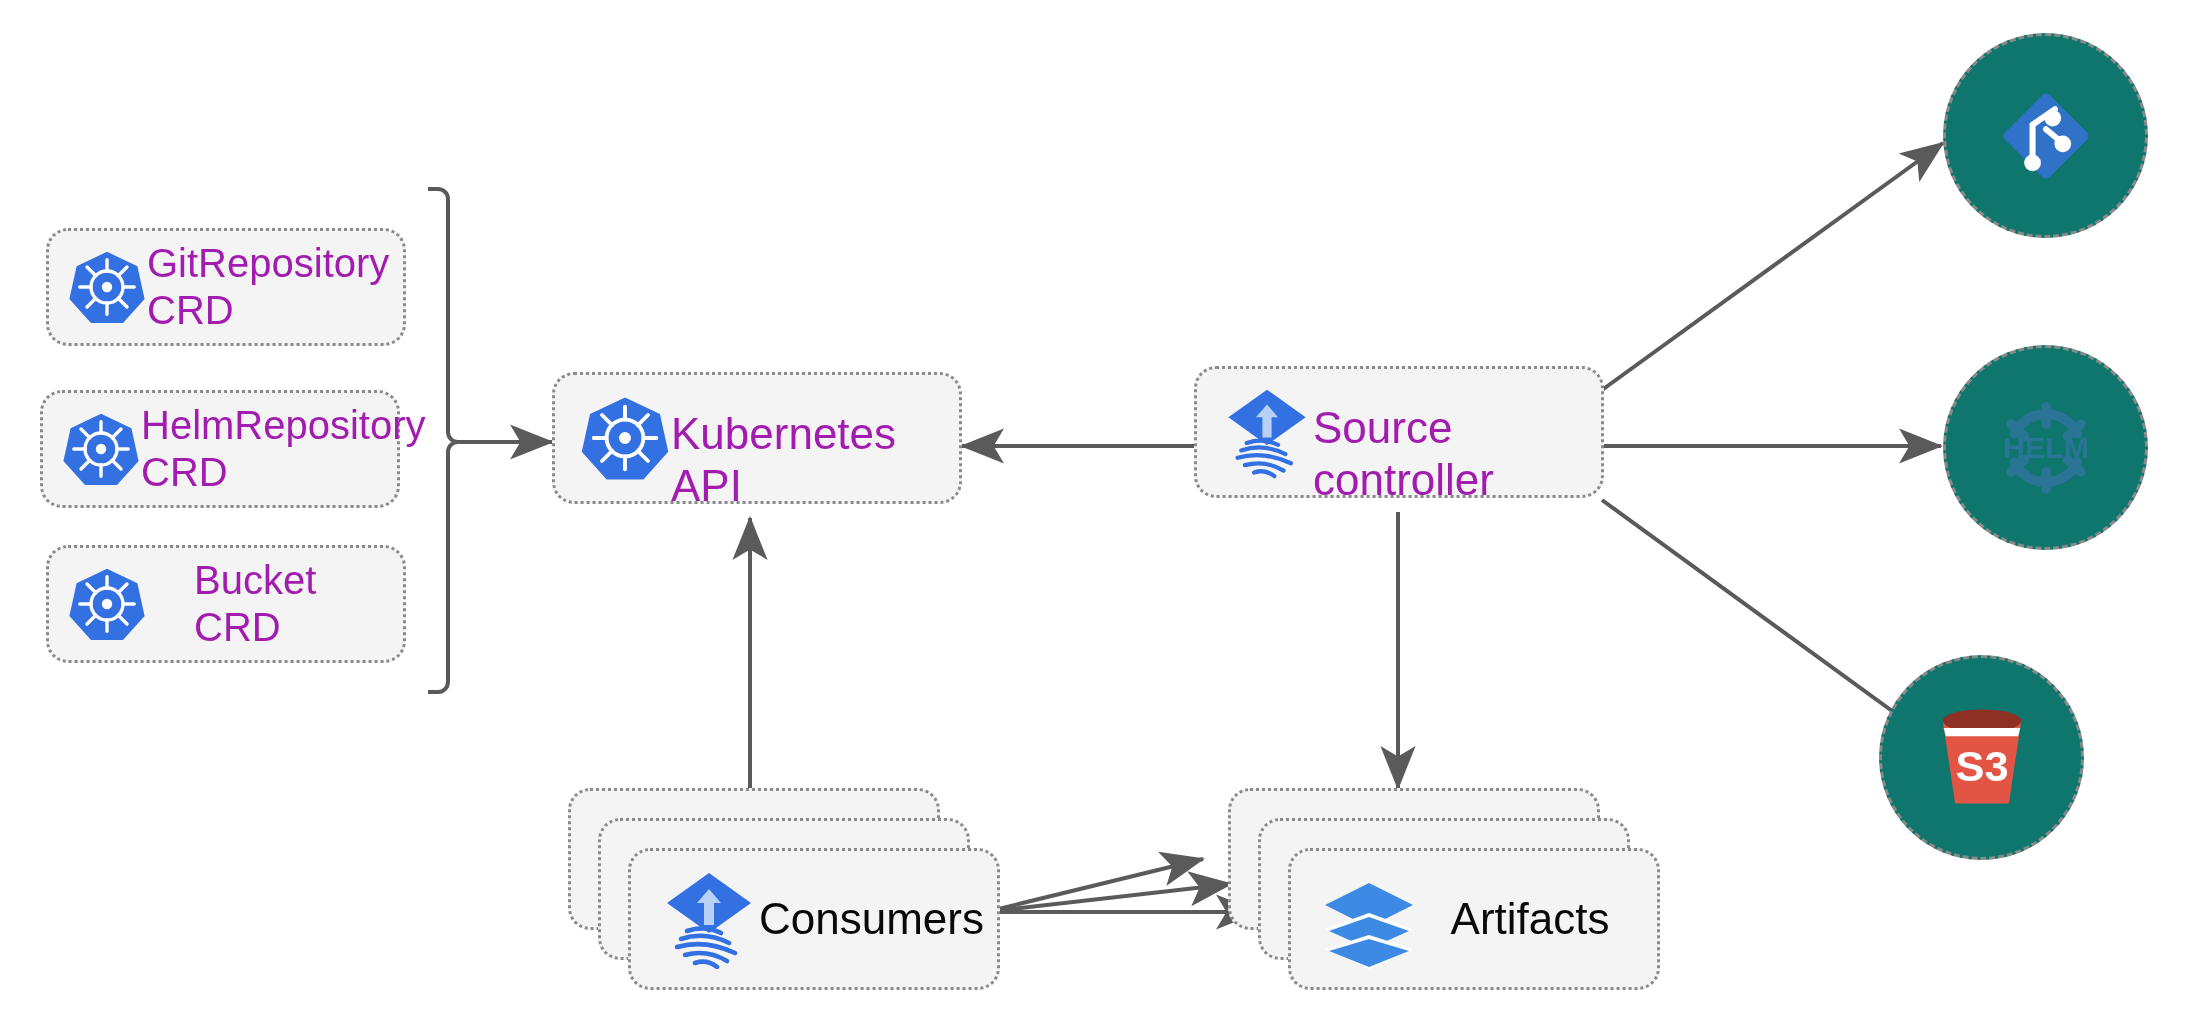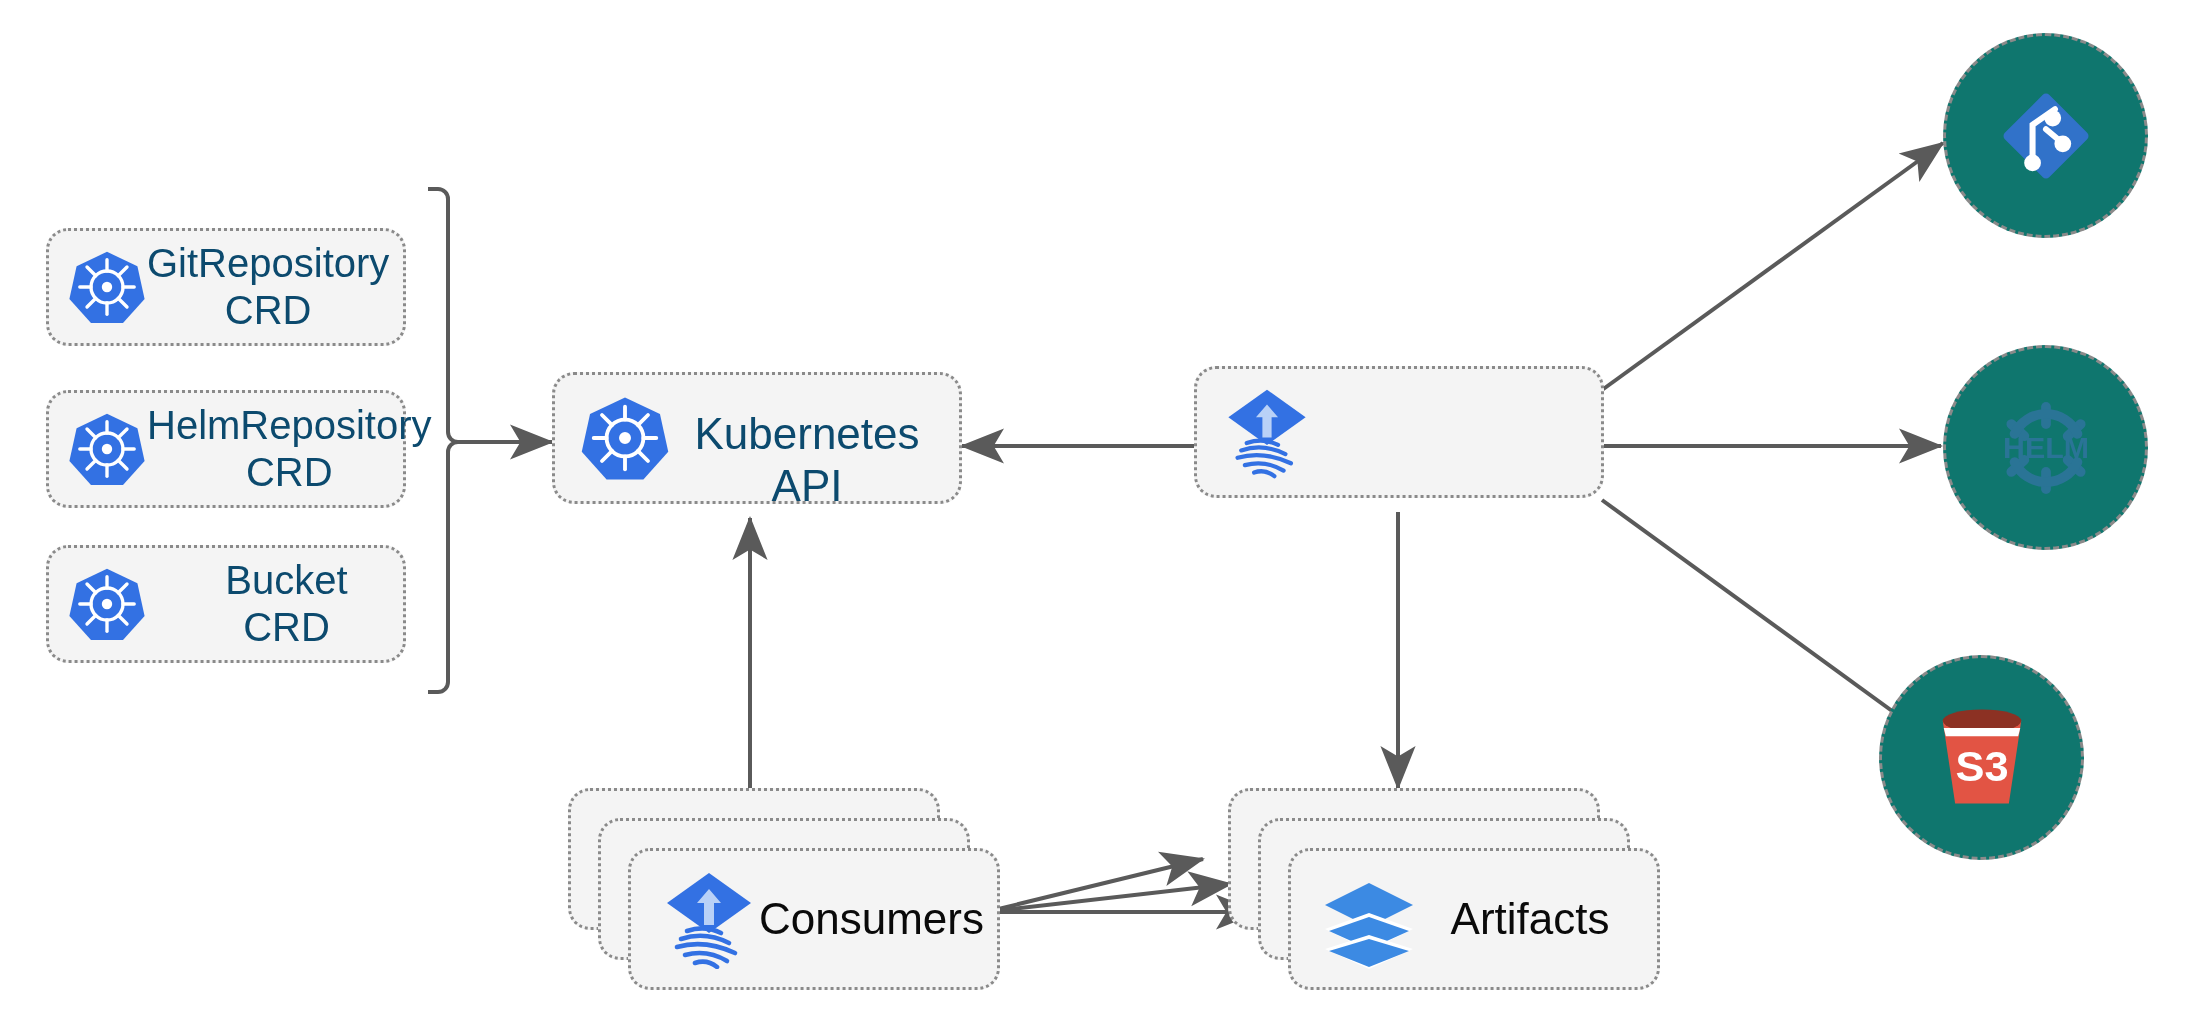--- a/index.html
+++ b/index.html
@@ -7,21 +7,21 @@
        font-family:"Liberation Sans","DejaVu Sans",sans-serif;}
   #stage{position:absolute;left:0;top:0;width:2196px;height:1030px;}
 
   svg.wires{position:absolute;left:0;top:0;width:2196px;height:1030px;
             pointer-events:none;overflow:visible;}
 
   .node{position:absolute;box-sizing:border-box;
         background:#f4f4f4;border:3px dotted #8a8a8a;border-radius:22px;
         display:flex;align-items:center;}
   .node .ico{flex:0 0 auto;display:flex;align-items:center;justify-content:center;}
-  .node .lbl{flex:1 1 auto;text-align:center;color:#0c4a6e;line-height:1.18;
+  .node .lbl{flex:1 1 auto;text-align:left;color:#a21caf;line-height:1.18;
              white-space:pre-line;}
 
   .crd{width:360px;height:118px;padding:0 14px 0 18px;}
   .crd .ico{width:80px;height:80px;}
   .crd .lbl{font-size:40px;padding-right:10px;}
 
   .bignode{height:132px;padding:0 16px 0 24px;}
   .bignode .ico{width:92px;height:92px;}
   .bignode .lbl{font-size:44px;margin-top:43px;}
 
@@ -91,21 +91,21 @@
             <path d="M64 64 L75 75"></path>
           <path d="M64 36 L75 25"></path>
             <path d="M36 64 L25 75"></path>
         </g>
       </svg>
     </span>
     <span class="lbl">GitRepository
 CRD</span>
   </div>
 
-  <div class="node crd" style="left:46px;top:390px;">
+  <div class="node crd" style="left:40px;top:390px;">
     <span class="ico">
       <svg viewBox="0 0 100 100" width="80" height="80">
         <path d="M50 6 L88 24 L97 65 L70 95 L30 95 L3 65 L12 24 Z" fill="#3371e3"></path>
         <g stroke="#ffffff" stroke-width="4.2" fill="none" stroke-linecap="round">
           <circle cx="50" cy="50" r="20"></circle>
           <circle cx="50" cy="50" r="4.4" fill="#ffffff"></circle>
           <path d="M50 30 V16"></path>
             <path d="M50 70 V84"></path>
           <path d="M30 50 H16"></path>
             <path d="M70 50 H84"></path>
@@ -170,20 +170,22 @@
         <path d="M50 20 L62 34 H55 V56 H45 V34 H38 Z" fill="#b9d1f7"></path>
         <g stroke="#3371e3" stroke-width="4.6" fill="none" stroke-linecap="round">
           <path d="M28 62 Q46 56 62 64"></path>
           <path d="M22 70 Q46 62 70 74"></path>
           <path d="M18 78 Q46 70 76 84"></path>
           <path d="M26 86 Q48 80 68 92"></path>
           <path d="M36 94 Q48 90 58 98"></path>
         </g>
       </svg>
     </span>
+    <span class="lbl">Source
+controller</span>
   </div>
 
   <div class="stackwrap" style="left:568px;top:788px;width:430px;height:210px;">
     <div class="stackcard" style="left:0;top:0;width:372px;height:142px;"></div>
     <div class="stackcard" style="left:30px;top:30px;width:372px;height:142px;"></div>
     <div class="stackfront" style="left:60px;top:60px;width:372px;height:142px;">
       <span class="ico">
         <svg viewBox="0 0 100 100" width="100" height="100">
           <path d="M50 4 L92 34 L50 64 L8 34 Z" fill="#3371e3"></path>
           <path d="M50 20 L62 34 H55 V56 H45 V34 H38 Z" fill="#b9d1f7"></path>

